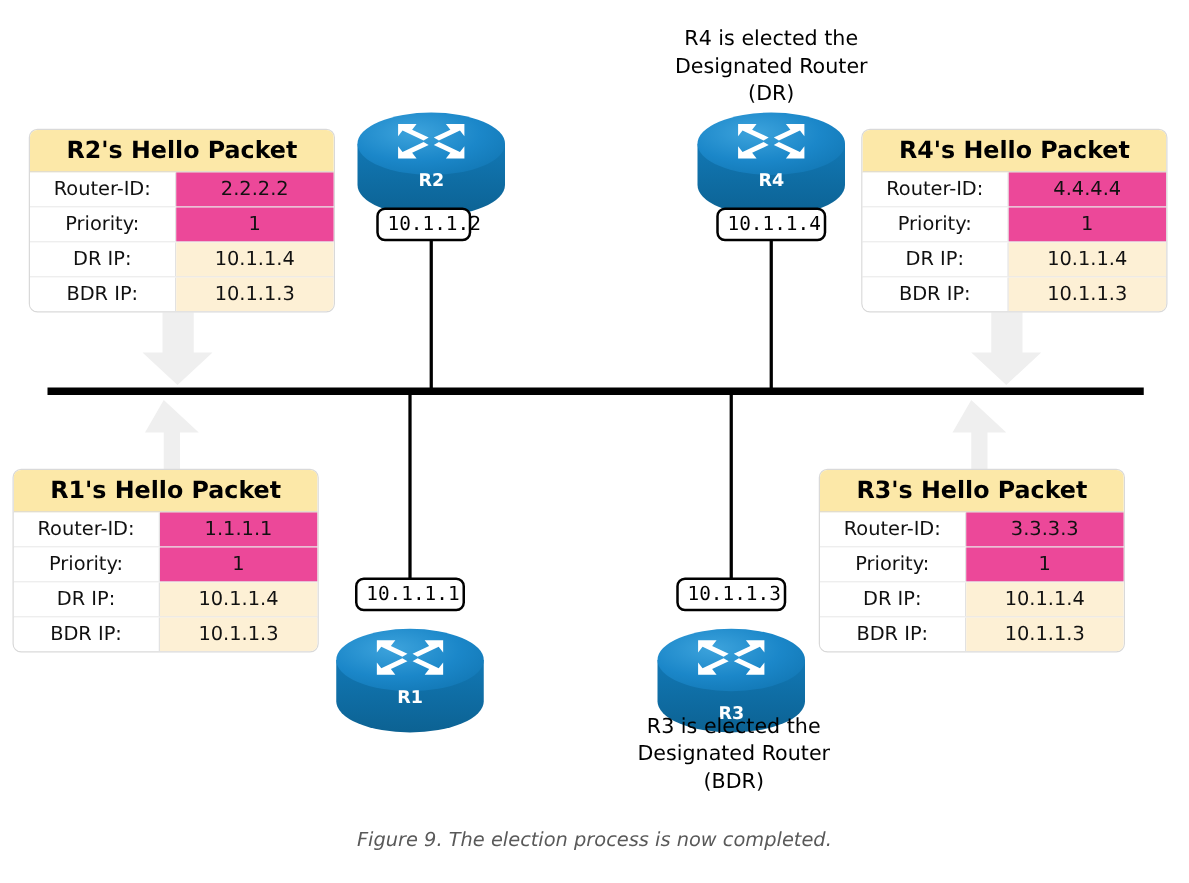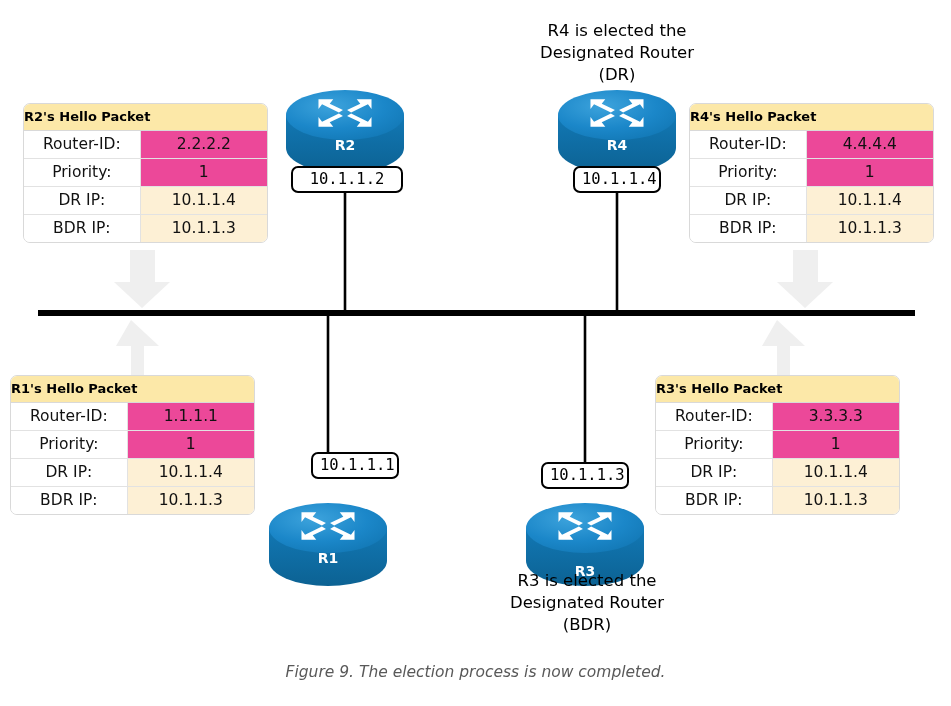--- a/index.html
+++ b/index.html
@@ -18,22 +18,22 @@
     border-radius:7px;
     background:#ffffff;
     box-sizing:border-box;
     overflow:hidden;
     box-shadow:0 0 0 0 rgba(0,0,0,0);
   }
   .pkt .hdr{
     background:#FCE8A8;
     color:#000000;
     font-weight:bold;
-    font-size:13px;
-    text-align:left;
+    font-size:19px;
+    text-align:center;
     padding:5px 0 6px 0;
     border-bottom:1px solid #d9d9d9;
     letter-spacing:0px;
   }
   .pkt .row{display:flex;border-bottom:1px solid #e2e2e2;}
   .pkt .row:last-child{border-bottom:none;}
   .pkt .k{
     width:48%;box-sizing:border-box;
     text-align:center;font-size:15.5px;color:#111;
     padding:4px 0 5px 0;border-right:1px solid #e2e2e2;
@@ -162,23 +162,23 @@
           <use href="#router-arrows"></use>
         </g>
     </g>
   </svg>
 
   <div class="rtr-label" style="left:295px;top:137px;width:100px;">R2</div>
   <div class="rtr-label" style="left:567px;top:137px;width:100px;">R4</div>
   <div class="rtr-label" style="left:278px;top:550px;width:100px;">R1</div>
   <div class="rtr-label" style="left:535px;top:550px;width:100px;margin-top:13px;">R3</div>
 
-  <div class="ipchip" style="left:291px;top:166px;width:112px;">10.1.1.2</div>
+  <div class="ipchip" style="left:301px;top:166px;width:76px;">10.1.1.2</div>
   <div class="ipchip" style="left:573px;top:166px;width:88px;">10.1.1.4</div>
-  <div class="ipchip" style="left:284px;top:452px;width:88px;margin-left:27px;">10.1.1.1</div>
+  <div class="ipchip" style="left:284px;top:462px;width:88px;">10.1.1.1</div>
   <div class="ipchip" style="left:541px;top:462px;width:88px;">10.1.1.3</div>
 
   <div class="note" style="left:497px;top:20px;width:240px;">R4 is elected the
 Designated Router
 (DR)</div>
   <div class="note" style="left:467px;top:570px;width:240px;">R3 is elected the
 Designated Router
 (BDR)</div>
 
   <div class="pkt" style="left:23px;top:103px;width:245px;">

